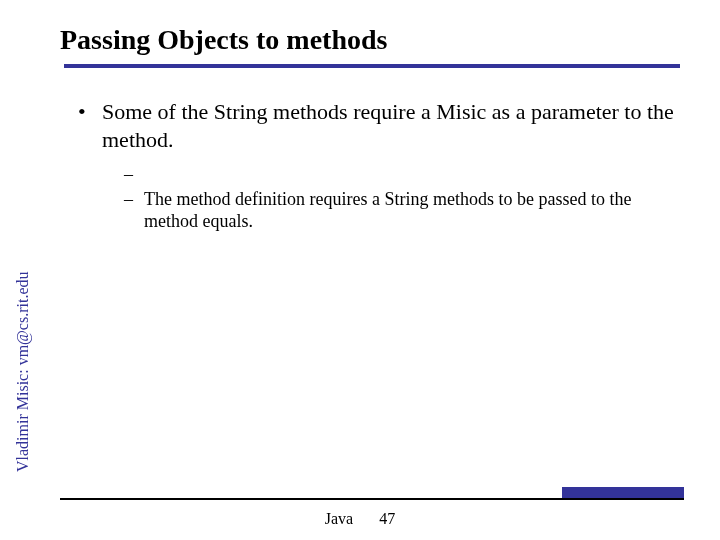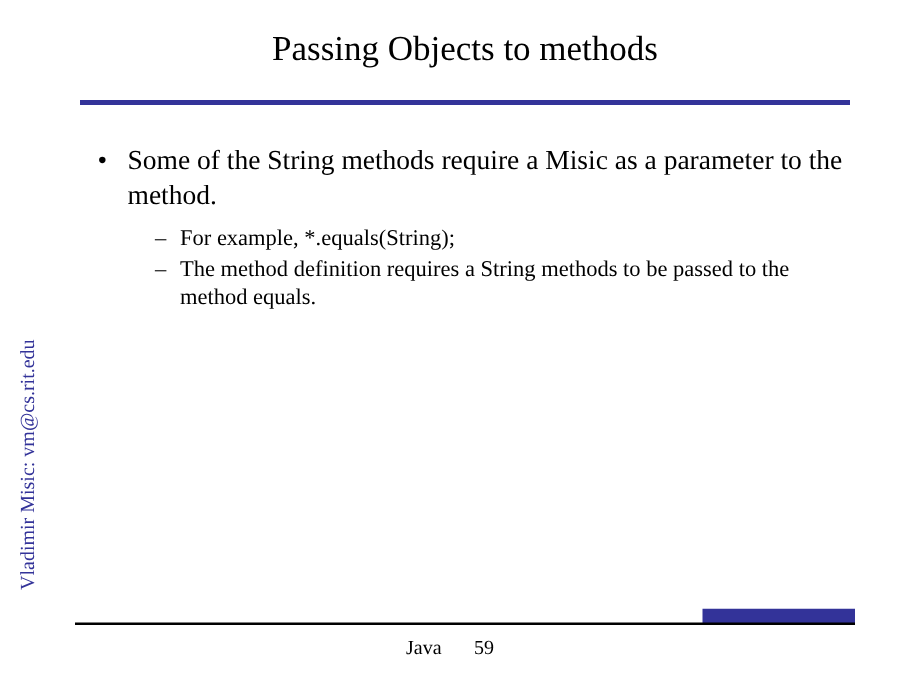--- a/index.html
+++ b/index.html
@@ -10,25 +10,24 @@
     position: relative;
     overflow: hidden;
   }
   .slide {
     width: 720px;
     height: 540px;
     position: relative;
     padding: 24px 36px 0 60px;
   }
   .title {
-    text-align: center;
     font-size: 28px;
-    font-weight: 400;
+    font-weight: 700;
     color: #000;
-    margin-bottom: 24px;
+    margin-bottom: 8px;
   }
   .hr-top {
     height: 4px;
     background: #333399;
     margin: 0 4px 30px 4px;
   }
   .content {
     padding-left: 18px;
     padding-right: 10px;
   }
@@ -107,31 +106,30 @@
   <div class="hr-top"></div>
 
   <div class="content">
     <div class="bullet-main">
       <span class="dot">•</span>
       <span>Some of the String methods require a Misic as a parameter to the method.</span>
     </div>
     <div class="sub-list">
       <div class="bullet-sub">
         <span class="dash">–</span>
-        <span>For example, *.equals(String);</span>
       </div>
       <div class="bullet-sub">
         <span class="dash">–</span>
         <span>The method definition requires a String methods to be passed to the method equals.</span>
       </div>
     </div>
   </div>
 
   <div class="sidebar-text">Vladimir Misic: vm@cs.rit.edu</div>
 
   <div class="footer-accent"></div>
   <div class="footer-rule"></div>
   <div class="footer-text">
     <span class="label">Java</span>
-    <span>59</span>
+    <span>47</span>
   </div>
 
 </div>
 
 </body></html>

